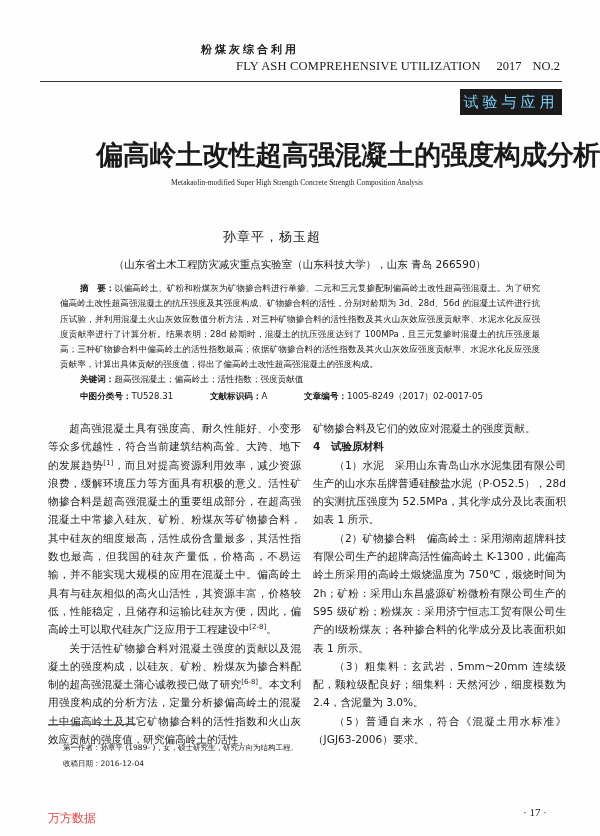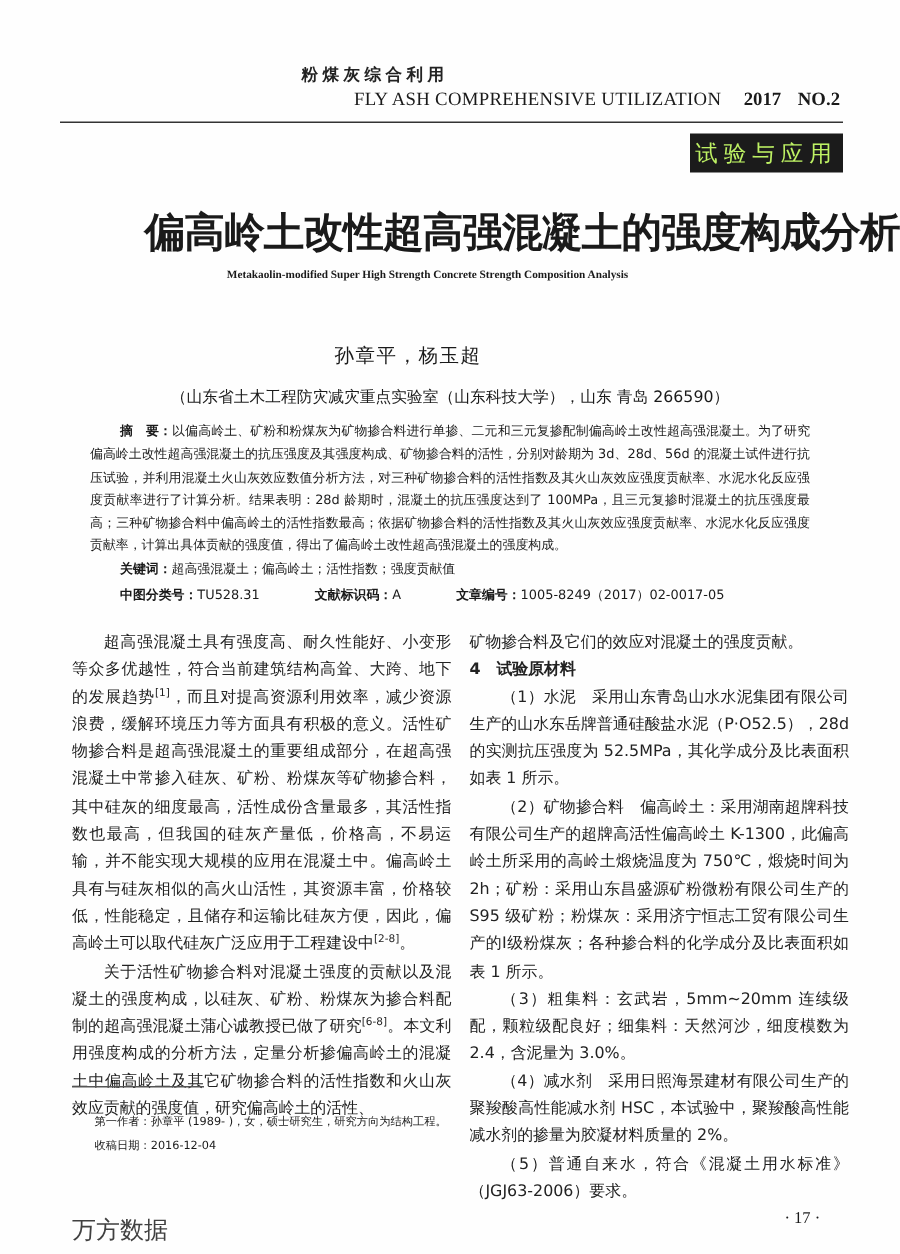--- a/index.html
+++ b/index.html
@@ -3,45 +3,45 @@
 <meta charset="utf-8">
 <style>
   html, body { margin: 0; padding: 0; }
   body {
     width: 600px; height: 836px; background: #fefefe; position: relative; overflow: hidden;
     font-family: "DejaVu Serif", "Liberation Serif", serif; color: #1a1a1a;
   }
   .abs { position: absolute; }
   .journal-cn { left: 0; width: 500px; top: 42px; text-align: center; font-size: 11px; font-weight: bold; letter-spacing: 3px; font-family: "DejaVu Sans", sans-serif; color:#222; }
   .journal-en { left: 190px; top: 59px; font-size: 12.5px; font-weight: normal; font-family: "Liberation Serif", serif; letter-spacing: 0.2px; margin-left: 46px; }
-  .issue { right: 40px; top: 59px; font-size: 12.5px; font-weight: bold; font-family: "Liberation Serif", serif; word-spacing: 8px; }
+  .issue { right: 40px; top: 59px; font-size: 12.5px; font-weight: normal; font-family: "Liberation Serif", serif; word-spacing: 8px; }
   .header-rule { left: 40px; width: 522px; top: 81px; height: 0; border-top: 1.5px solid #333; }
-  .section-tag { left: 460px; top: 89px; width: 102px; height: 26px; background: #1b1b1b; color: #bef264; font-size: 15px; font-family: "DejaVu Sans", sans-serif; line-height: 26px; text-align: center; letter-spacing: 4px; }
+  .section-tag { left: 460px; top: 89px; width: 102px; height: 26px; background: #1b1b1b; color: #7dd3fc; font-size: 15px; font-family: "DejaVu Sans", sans-serif; line-height: 26px; text-align: center; letter-spacing: 4px; }
   .title-cn { left: 0; width: 600px; top: 137px; text-align: center; font-size: 27px; font-weight: bold; font-family: "DejaVu Sans", sans-serif; letter-spacing: -0.5px; padding-left: 48px; }
-  .title-en { left: 0; width: 570px; top: 178px; text-align: center; font-size: 7.5px; font-weight: bold; font-family: "Liberation Serif", serif; }
+  .title-en { left: 12px; width: 570px; top: 178px; text-align: center; font-size: 7.5px; font-weight: normal; font-family: "Liberation Serif", serif; }
   .authors { left: 0; width: 544px; top: 228px; text-align: center; font-size: 13px; font-family: "DejaVu Serif", serif; letter-spacing: 1px; }
   .affil { left: 0; width: 600px; top: 258px; text-align: center; font-size: 10.5px; font-family: "DejaVu Sans", sans-serif; }
   .abstract { left: 60px; width: 480px; top: 281px; font-size: 8.6px; line-height: 15.3px; font-family: "DejaVu Sans", sans-serif; text-align: justify; text-indent: 20px; }
   .abstract .lbl { font-weight: bold; }
   .keywords { left: 80px; top: 374px; font-size: 8.6px; font-family: "DejaVu Sans", sans-serif; }
   .meta { left: 80px; top: 391px; font-size: 8.6px; font-family: "DejaVu Sans", sans-serif; }
   .meta span.item { margin-right: 34px; }
   .lbl { font-weight: bold; }
   .col { width: 253px; font-size: 10.6px; line-height: 18.3px; text-align: justify; font-family: "DejaVu Sans", sans-serif; color: #222; }
   .col-left { left: 48px; top: 419px; }
   .col-right { left: 313px; top: 419px; }
   .col p { margin: 0; text-indent: 2em; }
   .col p.noindent { text-indent: 0; }
   sup { font-size: 7px; vertical-align: 4px; line-height: 0; }
   .sec-heading { font-weight: bold; margin: 7px 0 5px 0; text-indent: 0 !important; }
   .footnote-rule { left: 48px; top: 724px; width: 88px; border-top: 1px solid #555; }
   .footnote { left: 48px; width: 253px; top: 740px; font-size: 7.5px; line-height: 16px; font-family: "DejaVu Sans", sans-serif; }
   .footnote p { margin: 0; text-indent: 2em; }
   .page-num { left: 523px; top: 806px; font-size: 11px; font-family: "Liberation Serif", serif; }
-  .watermark { left: 48px; top: 810px; font-size: 16px; color: #404040; font-family: "DejaVu Sans", sans-serif; }
+  .watermark { left: 48px; top: 810px; font-size: 12px; color: #ef4444; font-family: "DejaVu Sans", sans-serif; }
 </style>
 </head>
 <body>
 
 <div class="abs journal-cn">粉煤灰综合利用</div>
 <div class="abs journal-en">FLY ASH COMPREHENSIVE UTILIZATION</div>
 <div class="abs issue">2017 NO.2</div>
 <div class="abs header-rule"></div>
 <div class="abs section-tag">试验与应用</div>
 
@@ -68,21 +68,20 @@
   <p><span>超高强混凝土具有强度高、耐久性能好、小变形等众多优越性，符合当前建筑结构高耸、大跨、地下的发展趋势</span><sup>[1]</sup><span>，而且对提高资源利用效率，减少资源浪费，缓解环境压力等方面具有积极的意义。活性矿物掺合料是超高强混凝土的重要组成部分，在超高强混凝土中常掺入硅灰、矿粉、粉煤灰等矿物掺合料，其中硅灰的细度最高，活性成份含量最多，其活性指数也最高，但我国的硅灰产量低，价格高，不易运输，并不能实现大规模的应用在混凝土中。偏高岭土具有与硅灰相似的高火山活性，其资源丰富，价格较低，性能稳定，且储存和运输比硅灰方便，因此，偏高岭土可以取代硅灰广泛应用于工程建设中</span><sup>[2-8]</sup><span>。</span></p>
   <p><span>关于活性矿物掺合料对混凝土强度的贡献以及混凝土的强度构成，以硅灰、矿粉、粉煤灰为掺合料配制的超高强混凝土蒲心诚教授已做了研究</span><sup>[6-8]</sup><span>。本文利用强度构成的分析方法，定量分析掺偏高岭土的混凝土中偏高岭土及其它矿物掺合料的活性指数和火山灰效应贡献的强度值，研究偏高岭土的活性、</span></p>
 </div>
 
 <div class="abs col col-right">
   <p class="noindent">矿物掺合料及它们的效应对混凝土的强度贡献。</p>
   <p class="sec-heading">4　试验原材料</p>
   <p>（1）水泥　采用山东青岛山水水泥集团有限公司生产的山水东岳牌普通硅酸盐水泥（P·O52.5），28d 的实测抗压强度为 52.5MPa，其化学成分及比表面积如表 1 所示。</p>
   <p>（2）矿物掺合料　偏高岭土：采用湖南超牌科技有限公司生产的超牌高活性偏高岭土 K-1300，此偏高岭土所采用的高岭土煅烧温度为 750℃，煅烧时间为 2h；矿粉：采用山东昌盛源矿粉微粉有限公司生产的 S95 级矿粉；粉煤灰：采用济宁恒志工贸有限公司生产的Ⅰ级粉煤灰；各种掺合料的化学成分及比表面积如表 1 所示。</p>
   <p>（3）粗集料：玄武岩，5mm~20mm 连续级配，颗粒级配良好；细集料：天然河沙，细度模数为 2.4，含泥量为 3.0%。</p>
-  <p>（4）减水剂　采用日照海景建材有限公司生产的聚羧酸高性能减水剂 HSC，本试验中，聚羧酸高性能减水剂的掺量为胶凝材料质量的 2%。</p>
   <p>（5）普通自来水，符合《混凝土用水标准》（JGJ63-2006）要求。</p>
 </div>
 
 <div class="abs footnote-rule"></div>
 <div class="abs footnote">
   <p>第一作者：孙章平 (1989- )，女，硕士研究生，研究方向为结构工程。</p>
   <p>收稿日期：2016-12-04</p>
 </div>
 
 <div class="abs page-num">· 17 ·</div>

